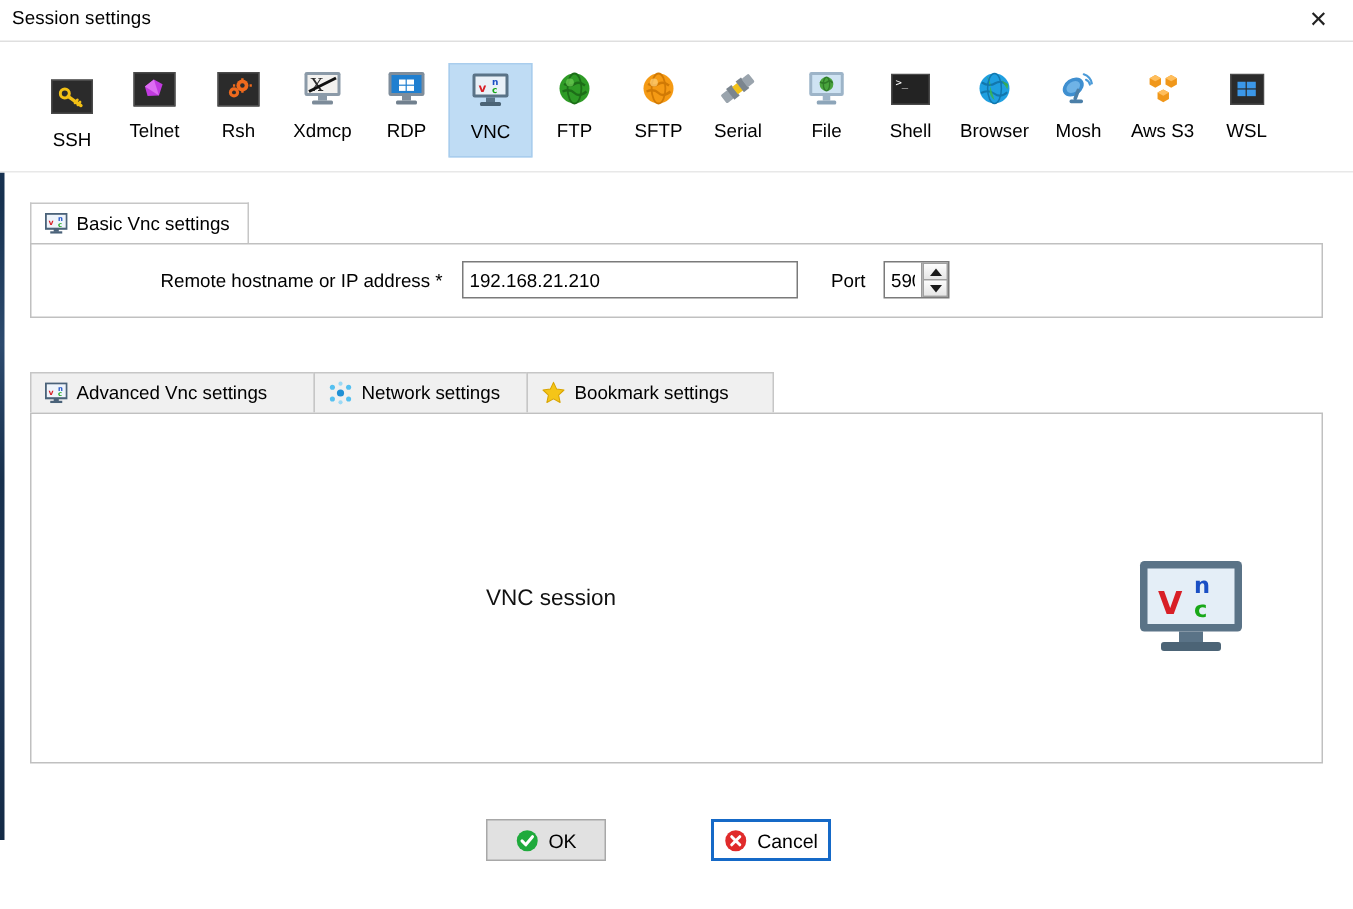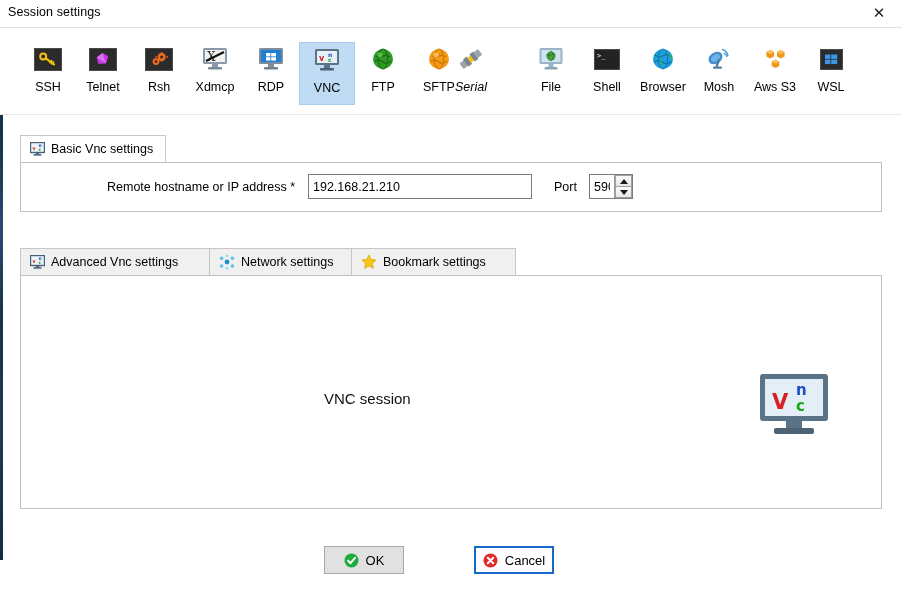--- a/index.html
+++ b/index.html
@@ -139,21 +139,21 @@
   <div class="edge-sliver"></div>
 
   <div class="titlebar">
     <div class="titlebar-text">Session settings</div>
     <div class="close-btn">
       <span class="close-glyph">✕</span>
     </div>
   </div>
 
   <div class="proto-strip" id="proto-strip">
-      <div class="proto" style="left: 20px;">
+      <div class="proto" style="left: 20px; justify-content: center;">
         <span class="ico">
           <span class="sq-dark">
             <svg width="18" height="14" viewBox="0 0 18 14">
       <circle cx="4.2" cy="4.4" r="3" fill="none" stroke="#f2c015" stroke-width="2"></circle>
       <path d="M6.4 6.2 L15 12.4" stroke="#f2c015" stroke-width="2.2" stroke-linecap="round"></path>
       <path d="M12.6 8.6 L11 10.6 M14.4 10 L12.9 11.9" stroke="#f2c015" stroke-width="1.8" stroke-linecap="round"></path>
     </svg>
           </span>
         </span>
         <span class="lbl">SSH</span>
@@ -246,21 +246,21 @@
         <span class="ico">
           <svg width="24" height="24" viewBox="0 0 24 24">
       <circle cx="12" cy="12" r="10" fill="#f59a14"></circle>
       <path d="M5 9 q4 2 7 0 t7 1 M4 14 q5 -2 8 1 t8 -1" stroke="#d17a05" stroke-width="1.6" fill="none"></path>
       <ellipse cx="12" cy="12" rx="4.6" ry="10" fill="none" stroke="#d17a05" stroke-width="1.2"></ellipse>
       <circle cx="9" cy="8" r="2.6" fill="#ffd27a" opacity=".7"></circle>
     </svg>
         </span>
         <span class="lbl">SFTP</span>
       </div>
-      <div class="proto" style="left: 443px; font-style: italic;">
+      <div class="proto" style="left: 464px;">
         <span class="ico">
           <svg width="26" height="24" viewBox="0 0 26 24">
       <g transform="rotate(-38 13 12)">
         <rect x="1" y="8.4" width="6" height="7" rx="1" fill="#9aa4ad"></rect>
         <rect x="6.5" y="7.4" width="4.5" height="9" fill="#7b858e"></rect>
         <rect x="10.6" y="8.8" width="4.4" height="6.2" fill="#f2c21a"></rect>
         <rect x="14.6" y="7.4" width="4.5" height="9" fill="#7b858e"></rect>
         <rect x="18.6" y="8.4" width="6" height="7" rx="1" fill="#9aa4ad"></rect>
       </g>
     </svg>

